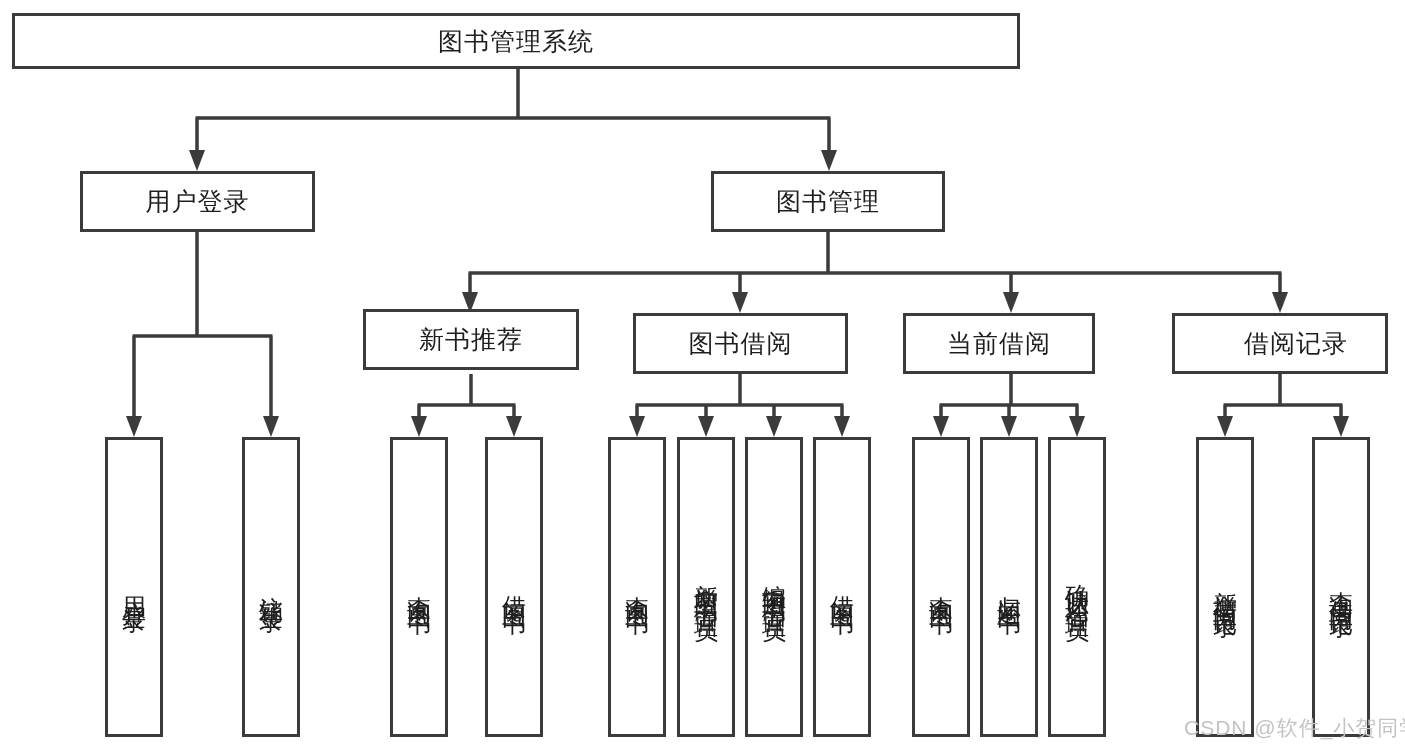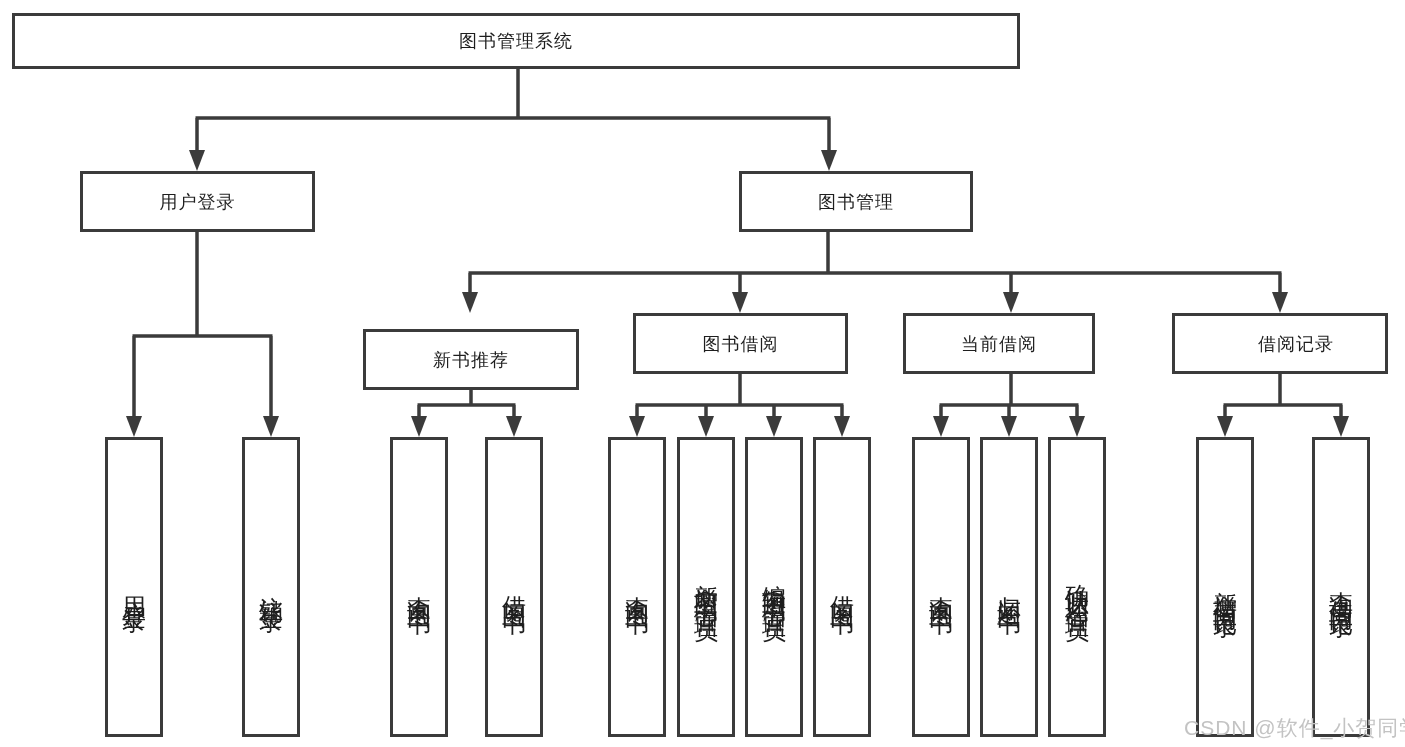--- a/index.html
+++ b/index.html
@@ -26,37 +26,37 @@
     box-sizing: border-box;
     background: #ffffff;
     border: 3px solid #3b3b3b;
     color: #1e1e1e;
     display: flex;
     align-items: center;
     justify-content: center;
     z-index: 2;
   }
   .hbox {
-    font-size: 18px;
+    font-size: 25px;
     letter-spacing: 1px;
     white-space: nowrap;
     font-family: Liberation Mono, monospace;
   }
   .vbox {
     writing-mode: vertical-rl;
     text-orientation: mixed;
     font-size: 24px;
     letter-spacing: 5px;
     line-height: 1;
   }
   
   #n-root { left: 12px;   top: 13px;  width: 1008px; height: 56px; }
   #n-l2a  { left: 80px;   top: 171px; width: 235px;  height: 61px; }
-  #n-l2b  { left: 711px;  top: 171px; width: 234px;  height: 61px; margin-left: 28px; }
-  #n-l3a  { left: 363px;  top: 329px; width: 216px;  height: 61px; }
+  #n-l2b  { left: 711px;  top: 171px; width: 234px;  height: 61px; }
+  #n-l3a  { left: 363px;  top: 309px; width: 216px;  height: 61px; }
   #n-l3b  { left: 633px;  top: 313px; width: 215px;  height: 61px; }
   #n-l3c  { left: 903px;  top: 313px; width: 192px;  height: 61px; }
   #n-l3d  { left: 1172px; top: 313px; width: 216px;  height: 61px; padding-left: 32px; }
   
   .vbox { top: 437px; width: 58px; height: 300px; }
   #v1  { left: 105px; }
   #v2  { left: 242px; }
   #v3  { left: 390px; }
   #v4  { left: 485px; }
   #v5  { left: 608px; }

